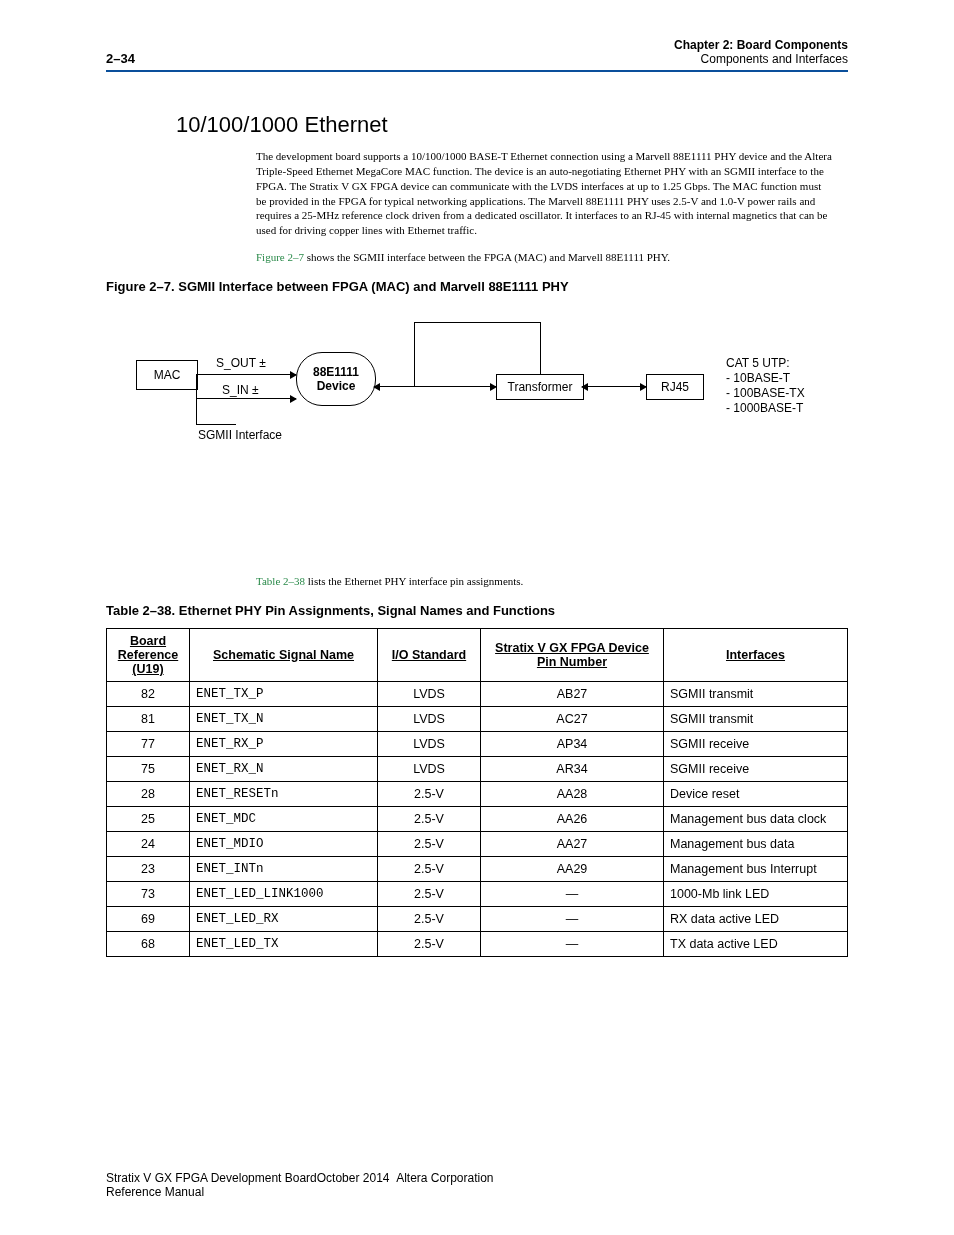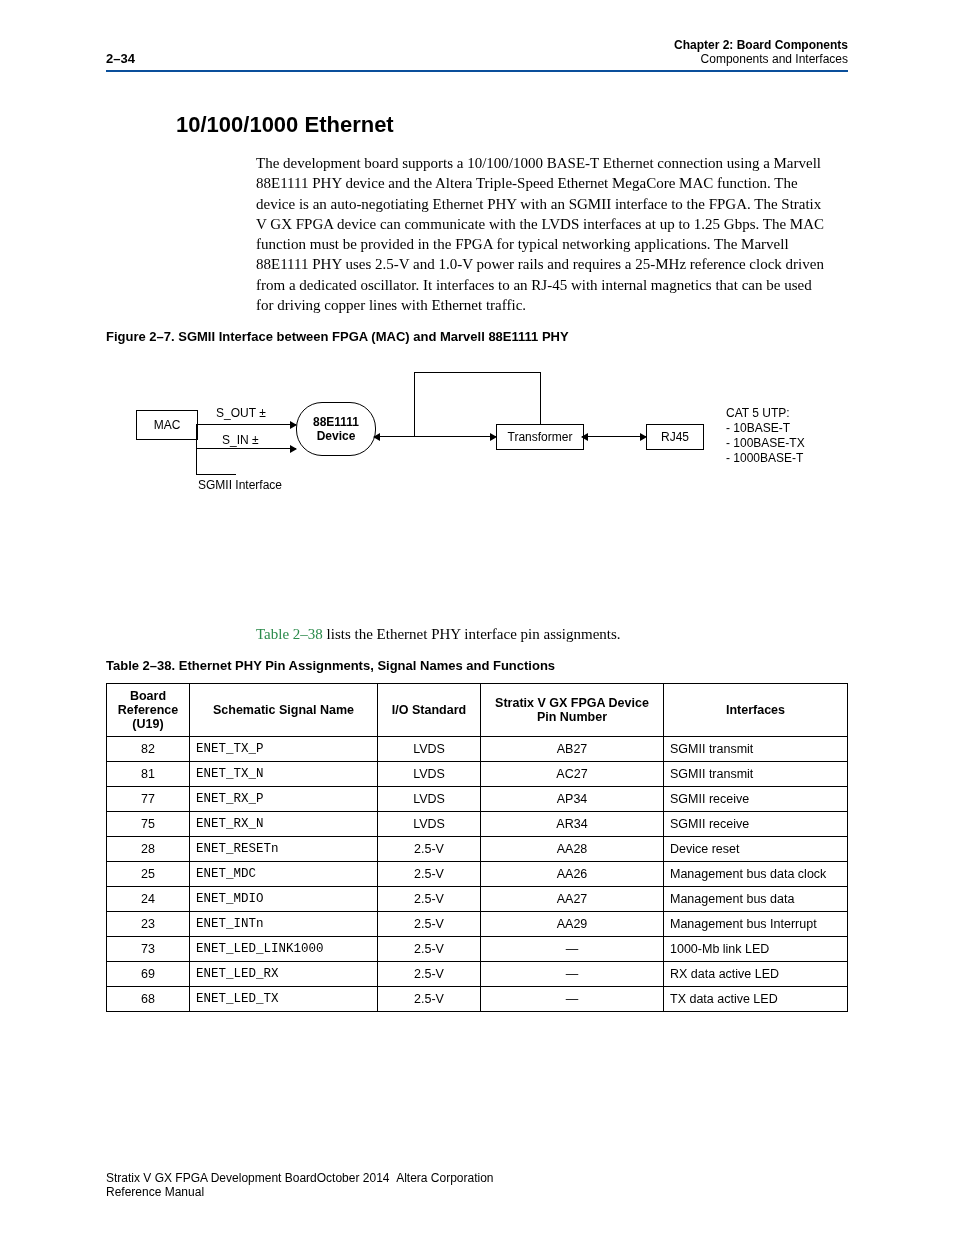--- a/index.html
+++ b/index.html
@@ -29,27 +29,27 @@
   }
   .topbar .right {
     text-align: right;
     font-size: 12px;
   }
   .topbar .right .chap {
     font-weight: bold;
   }
   h2.section-title {
     font-size: 22px;
-    font-weight: bold;
+    font-weight: normal;
     margin: 40px 0 10px 70px;
     font-family: Arial, Helvetica, sans-serif;
   }
   .body-text {
     font-family: "Palatino Linotype", "Book Antiqua", Palatino, serif;
-    font-size: 15px;
+    font-size: 11px;
     line-height: 1.35;
     margin-left: 150px;
     margin-right: 16px;
     margin-bottom: 12px;
   }
   .figref, .tableref {
     color: #2a8a4a;
   }
   .fig-caption, .table-caption {
     font-weight: bold;
@@ -112,20 +112,21 @@
     font-size: 12.5px;
   }
   table.data th, table.data td {
     border: 1px solid #000;
     padding: 5px 6px;
     vertical-align: middle;
   }
   table.data th {
     font-weight: bold;
     text-align: center;
+    text-decoration: underline;
   }
   .col-ref { width: 70px; text-align: center; }
   .col-sig { width: 175px; font-family: "Courier New", monospace; }
   .col-io  { width: 90px; text-align: center; }
   .col-pin { width: 170px; text-align: center; }
   .col-desc{ }
   .footer {
     position: absolute;
     bottom: 36px;
     left: 106px;
@@ -146,20 +147,23 @@
     <div class="right">
       <div class="chap">Chapter 2: Board Components</div>
       <div>Components and Interfaces</div>
     </div>
   </div>
 
   <h2 class="section-title">10/100/1000 Ethernet</h2>
 
   <p class="body-text">The development board supports a 10/100/1000 BASE-T Ethernet connection using a Marvell 88E1111 PHY device and the Altera Triple-Speed Ethernet MegaCore MAC function. The device is an auto-negotiating Ethernet PHY with an SGMII interface to the FPGA. The Stratix V GX FPGA device can communicate with the LVDS interfaces at up to 1.25 Gbps. The MAC function must be provided in the FPGA for typical networking applications. The Marvell 88E1111 PHY uses 2.5-V and 1.0-V power rails and requires a 25-MHz reference clock driven from a dedicated oscillator. It interfaces to an RJ-45 with internal magnetics that can be used for driving copper lines with Ethernet traffic.</p>
 
+  <p class="body-text">
+    <span class="figref">Figure 2–7</span><span> shows the SGMII interface between the FPGA (MAC) and Marvell 88E1111 PHY.</span>
+  </p>
 
   <div class="fig-caption">Figure 2–7. SGMII Interface between FPGA (MAC) and Marvell 88E1111 PHY</div>
 
   <div class="diagram">
 
     <div class="dbox" style="left:30px; top:56px; width:60px; height:28px;">
         <span>MAC</span>
       </div>
 
     <div class="dbox" style="left:190px; top:48px; width:78px; height:52px; font-weight:bold;border-radius:26px;">

